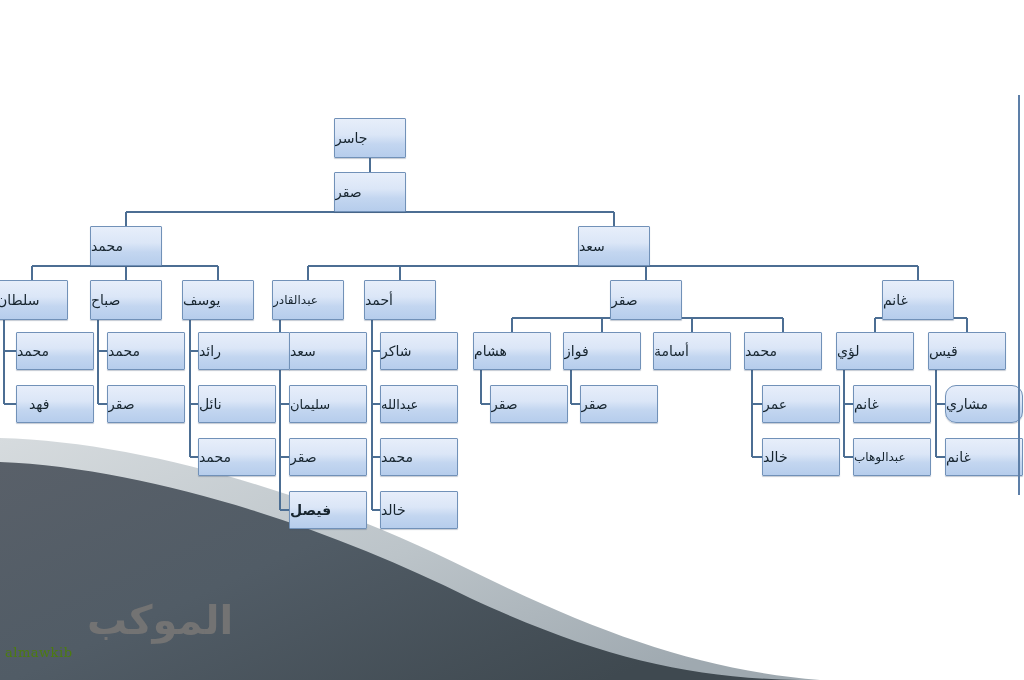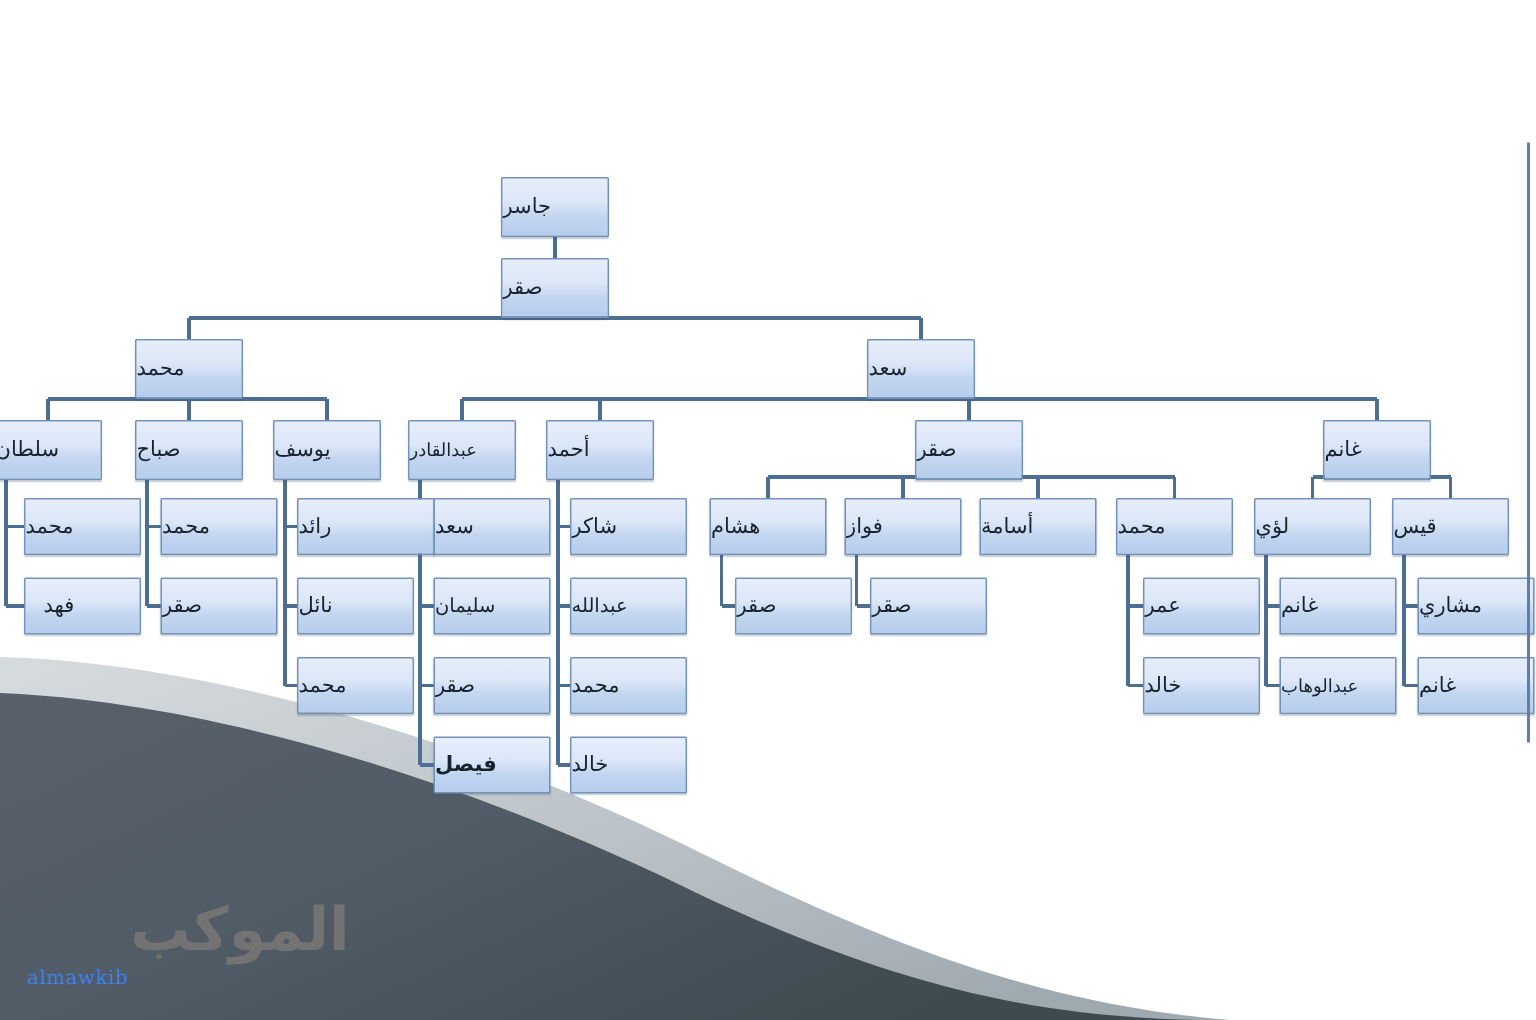--- a/index.html
+++ b/index.html
@@ -44,24 +44,24 @@
     font-weight: bold;
     line-height: 1.05;
     letter-spacing: 0px;
     direction: rtl;
     text-align: center;
     color: #737373;
   }
   .logo-lat {
     font-family: "DejaVu Serif", "Liberation Serif", serif;
     font-size: 13px;
-    color: #3b82f6;
+    color: #4d7c0f;
     margin-top: 4px;
     text-align: left;
-    padding-left: 18px;
+    padding-left: 5px;
     letter-spacing: .5px;
   }
 
   
   #chart {
     position: absolute;
     left: 0;
     top: 0;
     width: 1024px;
     height: 560px;
@@ -286,21 +286,21 @@
       </div>
       <div class="node" style="left: 928px; top: 332px; width: 78px; height: 38px;">
         <span>قيس</span>
       </div>
       <div class="node" style="left: 853px; top: 385px; width: 78px; height: 38px;">
         <span>غانم</span>
       </div>
       <div class="node tiny" style="left: 853px; top: 438px; width: 78px; height: 38px;">
         <span>عبدالوهاب</span>
       </div>
-      <div class="node" style="left: 945px; top: 385px; width: 78px; height: 38px;">
+      <div class="node" style="left: 945px; top: 385px; width: 78px; height: 38px; border-radius: 11px;">
         <span>مشاري</span>
       </div>
       <div class="node" style="left: 945px; top: 438px; width: 78px; height: 38px;">
         <span>غانم</span>
       </div>
     </div>
 
   <div class="edge-rule"></div>
 
   <div class="swoosh-wrap">

